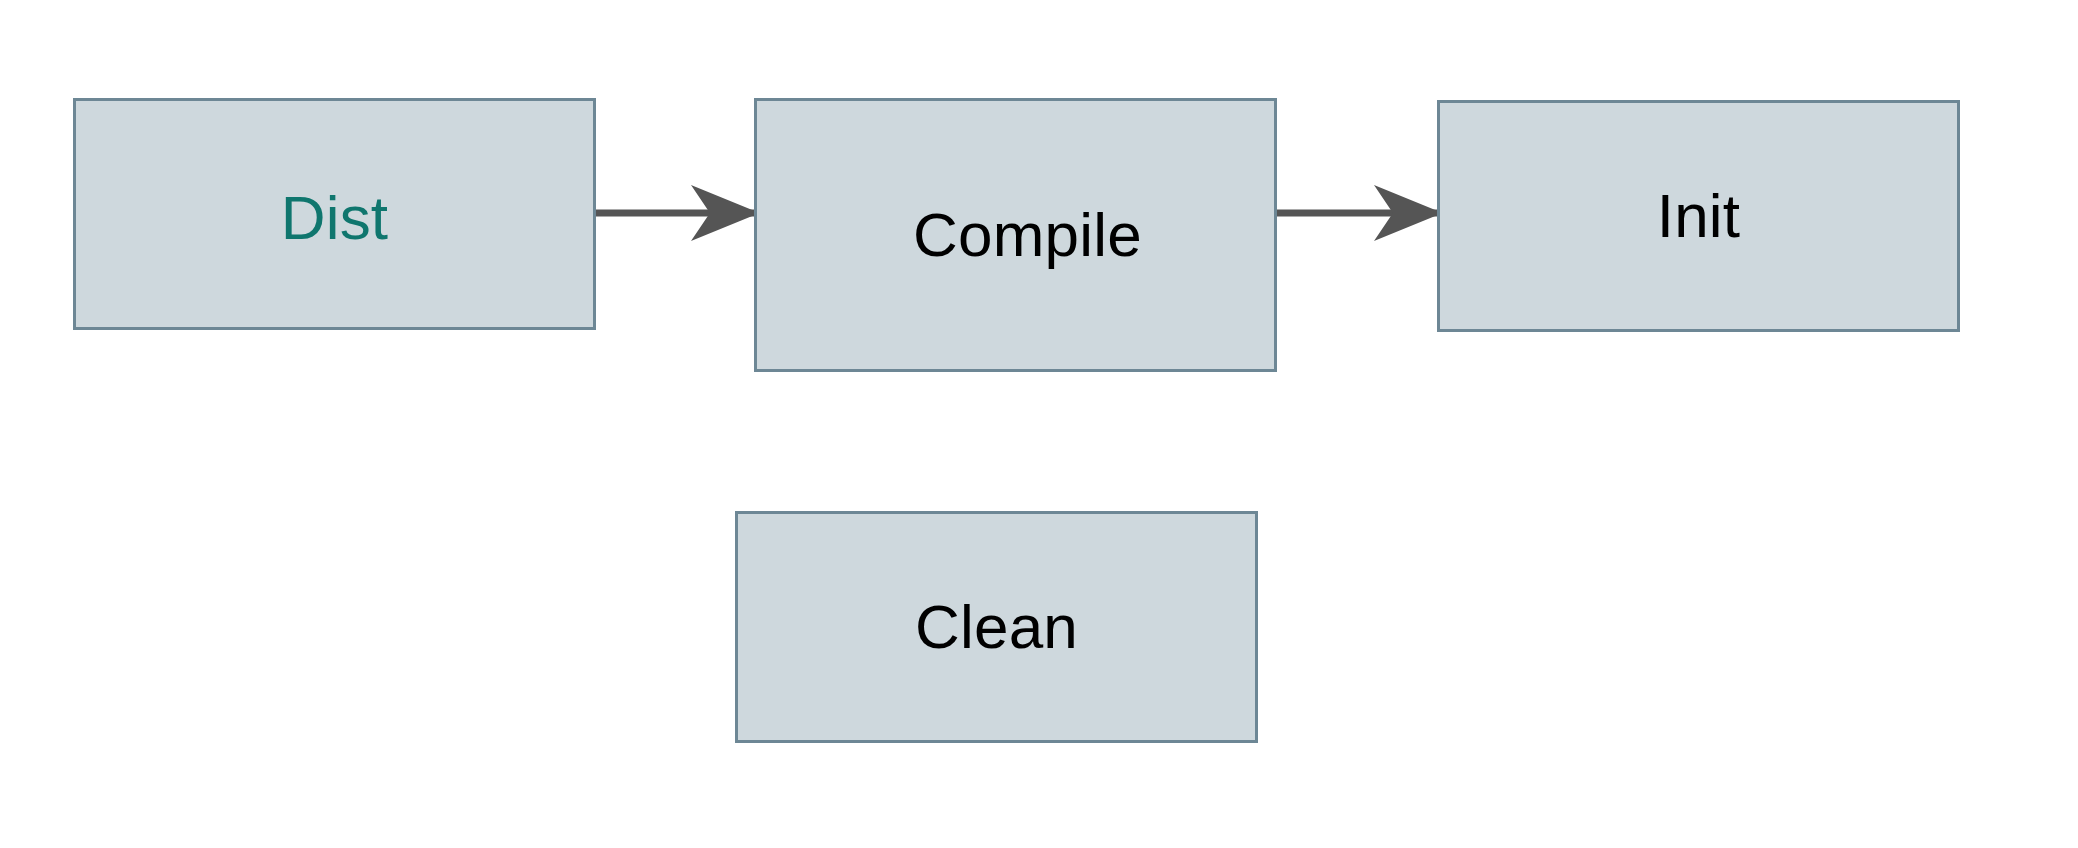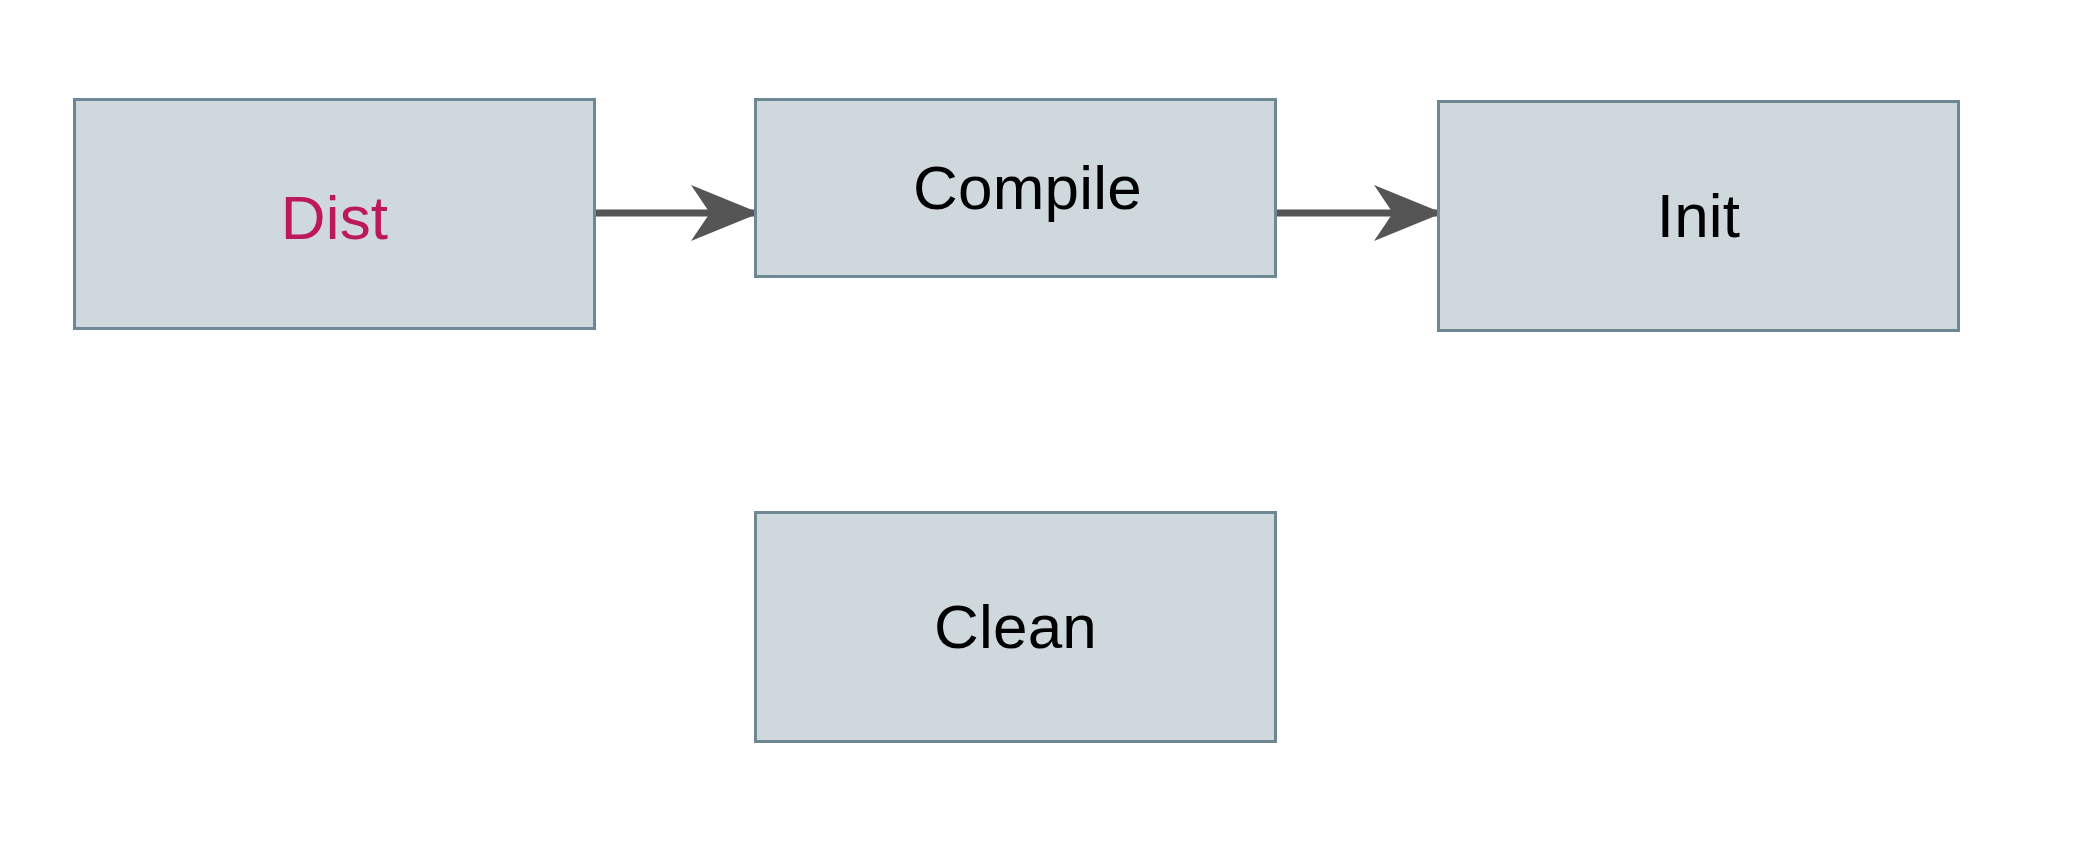--- a/index.html
+++ b/index.html
@@ -58,26 +58,26 @@
       </marker>
     </defs>
     <g id="edges-group">
         <line x1="596" y1="213" x2="754" y2="213" stroke="#555555" stroke-width="7" marker-end="url(#arrowhead)"></line>
         <line x1="1277" y1="213" x2="1437" y2="213" stroke="#555555" stroke-width="7" marker-end="url(#arrowhead)"></line>
       </g>
   </svg>
 
   <div id="nodes-group">
       <div class="node" style="left: 73px; top: 98px; width: 523px; height: 232px; background: rgb(206, 216, 221); border-color: rgb(109, 135, 149); border-width: 3px;">
-        <span class="node-label" style="color: #be185d; font-size: 62px; margin-top: 7px;">Dist</span>
+        <span class="node-label" style="color: #0f766e; font-size: 62px; margin-top: 7px;">Dist</span>
       </div>
-      <div class="node" style="left: 754px; top: 98px; width: 523px; height: 180px; background: rgb(206, 216, 221); border-color: rgb(109, 135, 149); border-width: 3px; padding-left: 24px;">
+      <div class="node" style="left: 754px; top: 98px; width: 523px; height: 274px; background: rgb(206, 216, 221); border-color: rgb(109, 135, 149); border-width: 3px; padding-left: 24px;">
         <span class="node-label" style="color: rgb(0, 0, 0); font-size: 62px;">Compile</span>
       </div>
       <div class="node" style="left: 1437px; top: 100px; width: 523px; height: 232px; background: rgb(206, 216, 221); border-color: rgb(109, 135, 149); border-width: 3px;">
         <span class="node-label" style="color: rgb(0, 0, 0); font-size: 62px;">Init</span>
       </div>
-      <div class="node" style="left: 754px; top: 511px; width: 523px; height: 232px; background: rgb(206, 216, 221); border-color: rgb(109, 135, 149); border-width: 3px;">
+      <div class="node" style="left: 735px; top: 511px; width: 523px; height: 232px; background: rgb(206, 216, 221); border-color: rgb(109, 135, 149); border-width: 3px;">
         <span class="node-label" style="color: rgb(0, 0, 0); font-size: 62px;">Clean</span>
       </div>
     </div>
 
 </div>
 
 </body></html>

